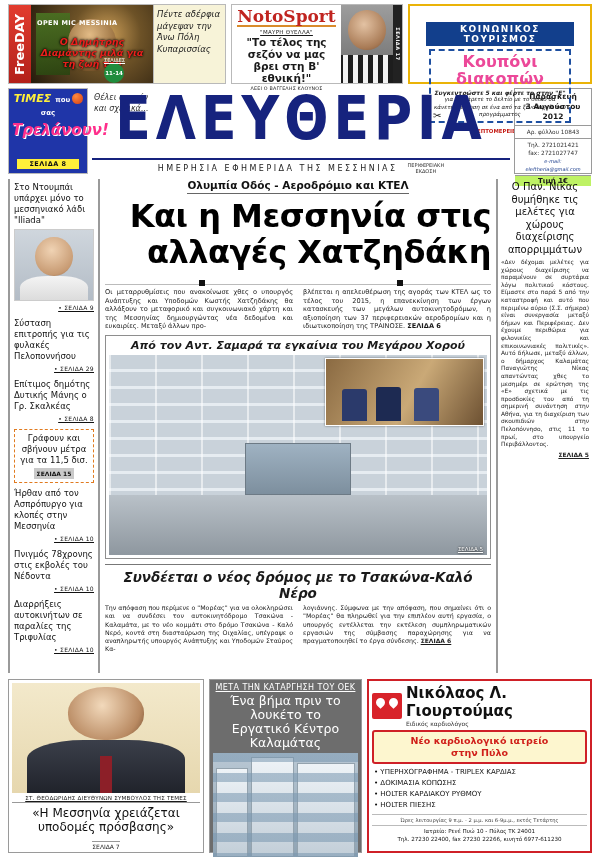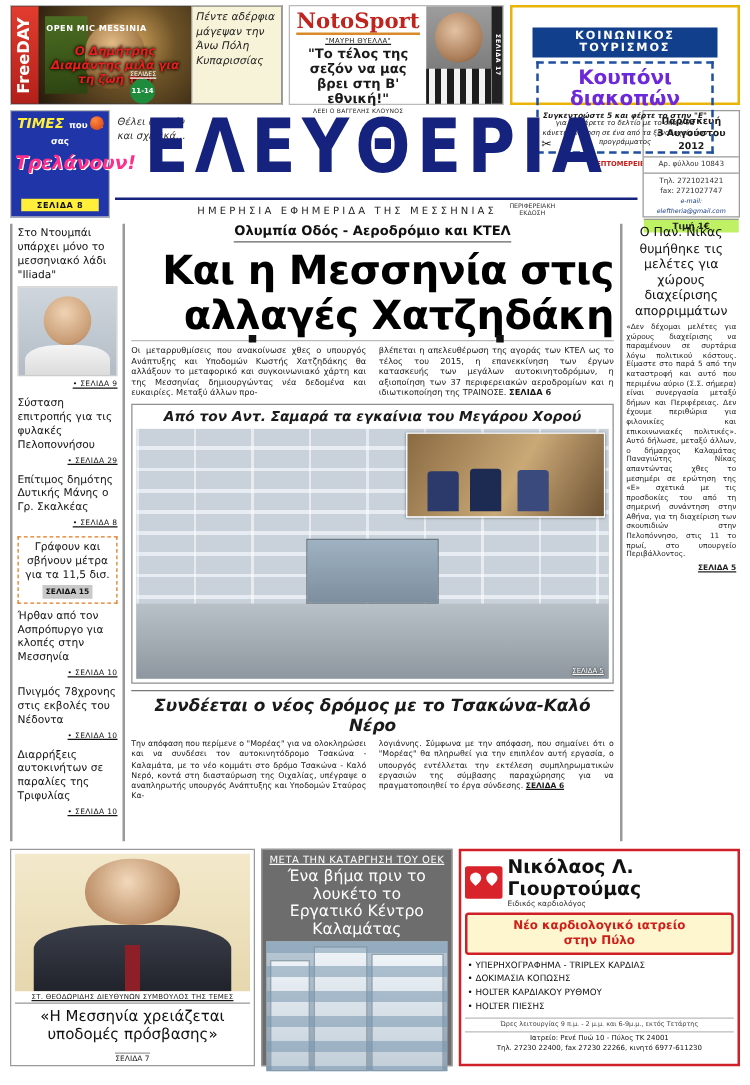--- a/index.html
+++ b/index.html
@@ -50,21 +50,21 @@
       background:radial-gradient(circle at 42% 36%,#e3c2a3,#a87a55 70%,#6f4c32);}
   .noto-photo:before{content:"";position:absolute;left:-6%;bottom:-8%;width:112%;height:44%;
       background:repeating-linear-gradient(90deg,#1d1d1d 0 5px,#f2f2f2 5px 10px);}
   .noto-side { width:9px; background:#222; color:#fff; font-size:5px; display:flex; align-items:center; justify-content:center;}
   .noto-side span{ transform:rotate(90deg); white-space:nowrap; letter-spacing:.5px; font-weight:bold;}
 
   .coupon-ad { flex:1; border:2px solid #eab308; background:#fff; padding:16px; }
   .coupon-head { background:#123f8c; color:#fff; text-align:center; font-size:9px; font-weight:bold;
       letter-spacing:1.5px; padding:2px 0; }
   .coupon-body { border:2px dashed #1e4fa0; margin:3px; padding:2px 3px; text-align:center; position:relative;}
-  .coupon-title { color:#6d28d9; font-weight:bold; font-size:16px; line-height:17px;}
+  .coupon-title { color:#ec4899; font-weight:bold; font-size:16px; line-height:17px;}
   .coupon-l1 { font-size:6px; font-style:italic; font-weight:bold; margin-top:2px;}
   .coupon-l2 { font-size:5.6px; font-style:italic; line-height:7.5px;}
   .coupon-scissors { position:absolute; left:2px; bottom:0px; font-size:10px; }
   .coupon-foot { color:#c5201a; font-size:5.4px; font-weight:bold; text-align:right; padding:0 4px 2px;}
   .coupon-foot b { font-size:8px; }
 
   
   .masthead { display:flex; gap:4px; height:86px; margin-top:4px; align-items:stretch;}
   .times-ad { width:80px; border:1px solid #b9b9b9; background:#1f35a8; padding:3px; text-align:center; position:relative;}
   .times-1 { font-size:11px; font-weight:bold; color:#ffef3a; font-style:italic;}
@@ -109,21 +109,21 @@
   .brief-photo:before{content:"";position:absolute;left:6%;bottom:-6%;width:88%;height:40%;border-radius:40% 40% 0 0;
       background:linear-gradient(#f4f4f4,#d8d8d8);}
   .dashbox { border:1px dashed #e07a1f; padding:3px 2px; text-align:center; font-size:8.5px; line-height:11px;
       color:#111; margin-bottom:5px;}
   .dashbox .pgbox{ display:inline-block; background:#c9c9c9; font-size:6px; padding:0 3px; margin-top:2px; font-weight:bold;}
 
   .ccol { flex:1; }
   .kicker { text-align:center; font-weight:bold; font-size:10.5px; color:#111; border-bottom:1px solid #666;
       padding-bottom:2px; display:block; margin:0 auto; width:fit-content;}
   .headline { text-align:right; font-weight:bold; font-size:32px; line-height:36px; letter-spacing:-.5px;
-      margin:4px 0 2px; color:#000;}
+      margin:4px 0 14px; color:#000;}
   .lead { display:flex; gap:10px; border-top:1px solid #bbb; padding-top:3px;}
   .lead .col { flex:1; font-size:6.6px; line-height:8.6px; text-align:justify; color:#1a1a1a; position:relative;}
   .lead .col:before{content:"";position:absolute;left:50%;top:-8px;width:6px;height:6px;background:#111;}
   .lead .col b { font-weight:bold; }
 
   .photoblock { border:1px solid #8e8e8e; margin-top:4px; padding:3px;}
   .pb-caption { font-style:italic; font-weight:bold; font-size:11px; text-align:center; margin-bottom:3px;}
   .pb-img { position:relative; height:200px; overflow:hidden;
       background:linear-gradient(#dfe5ea 0%,#c6ced6 42%,#aab4bd 100%);}
   .pb-img .glass { position:absolute; left:0; right:0; top:0; height:70%;

